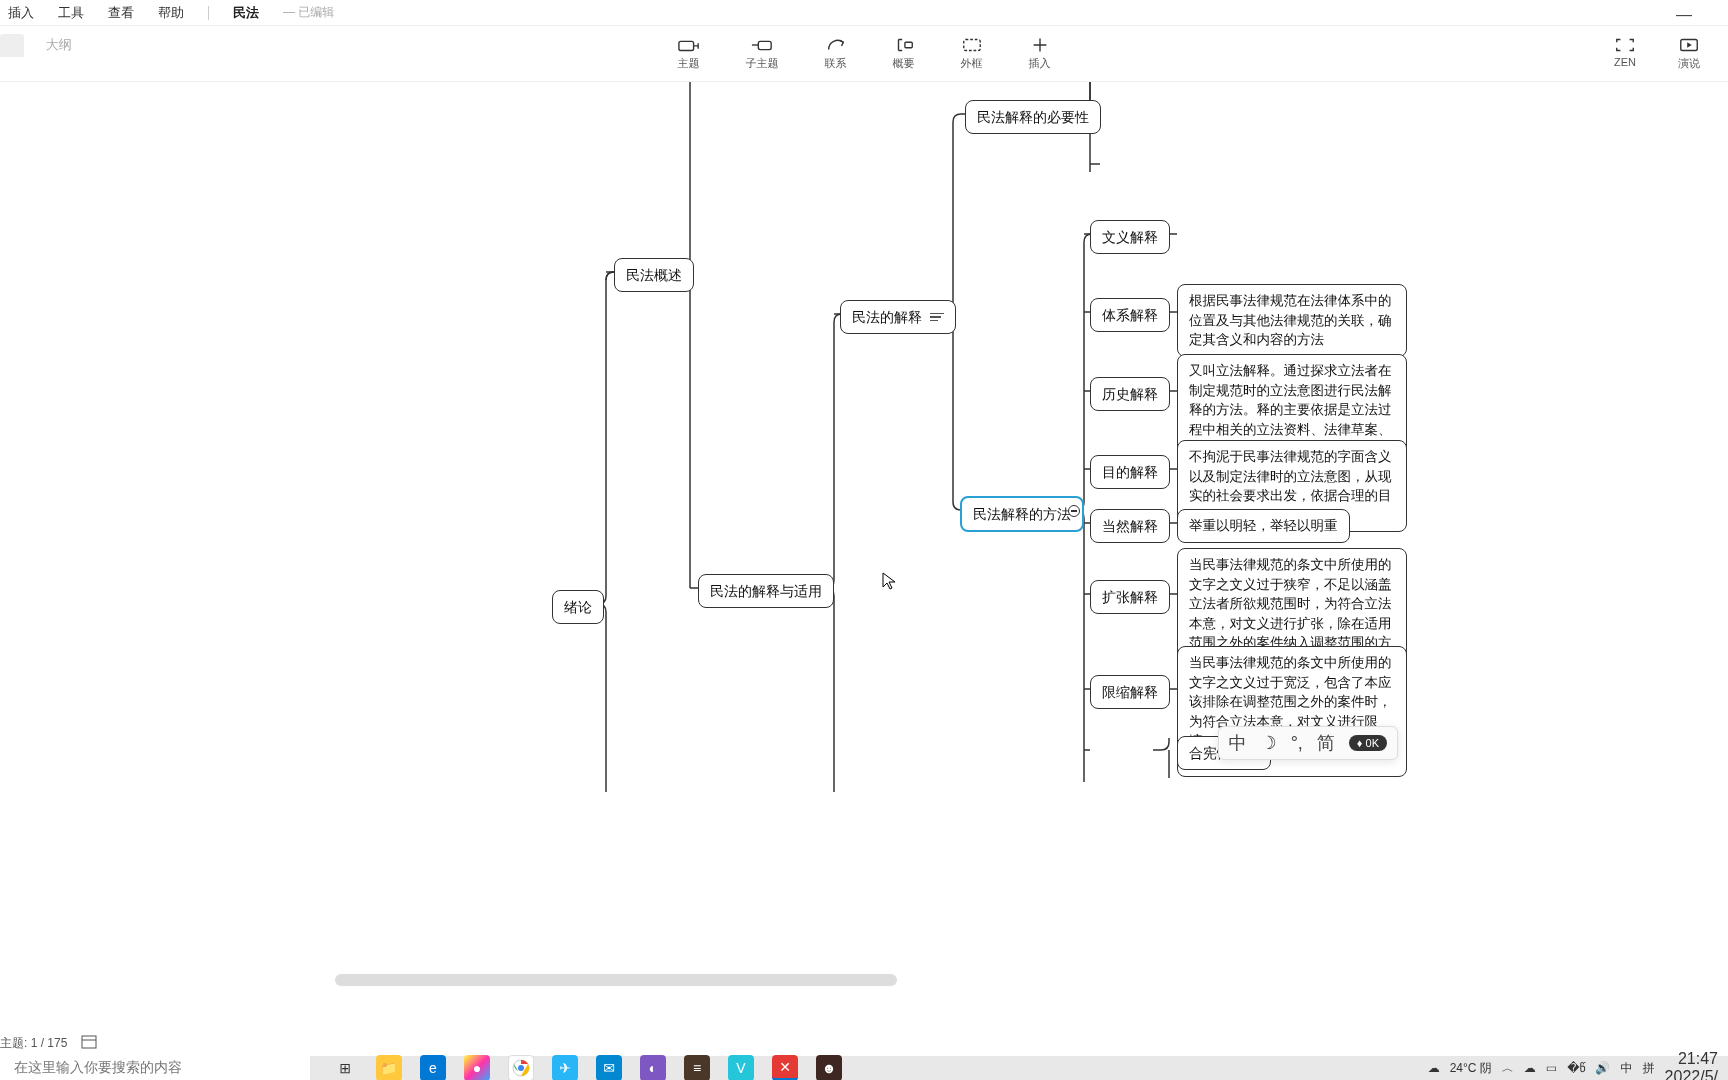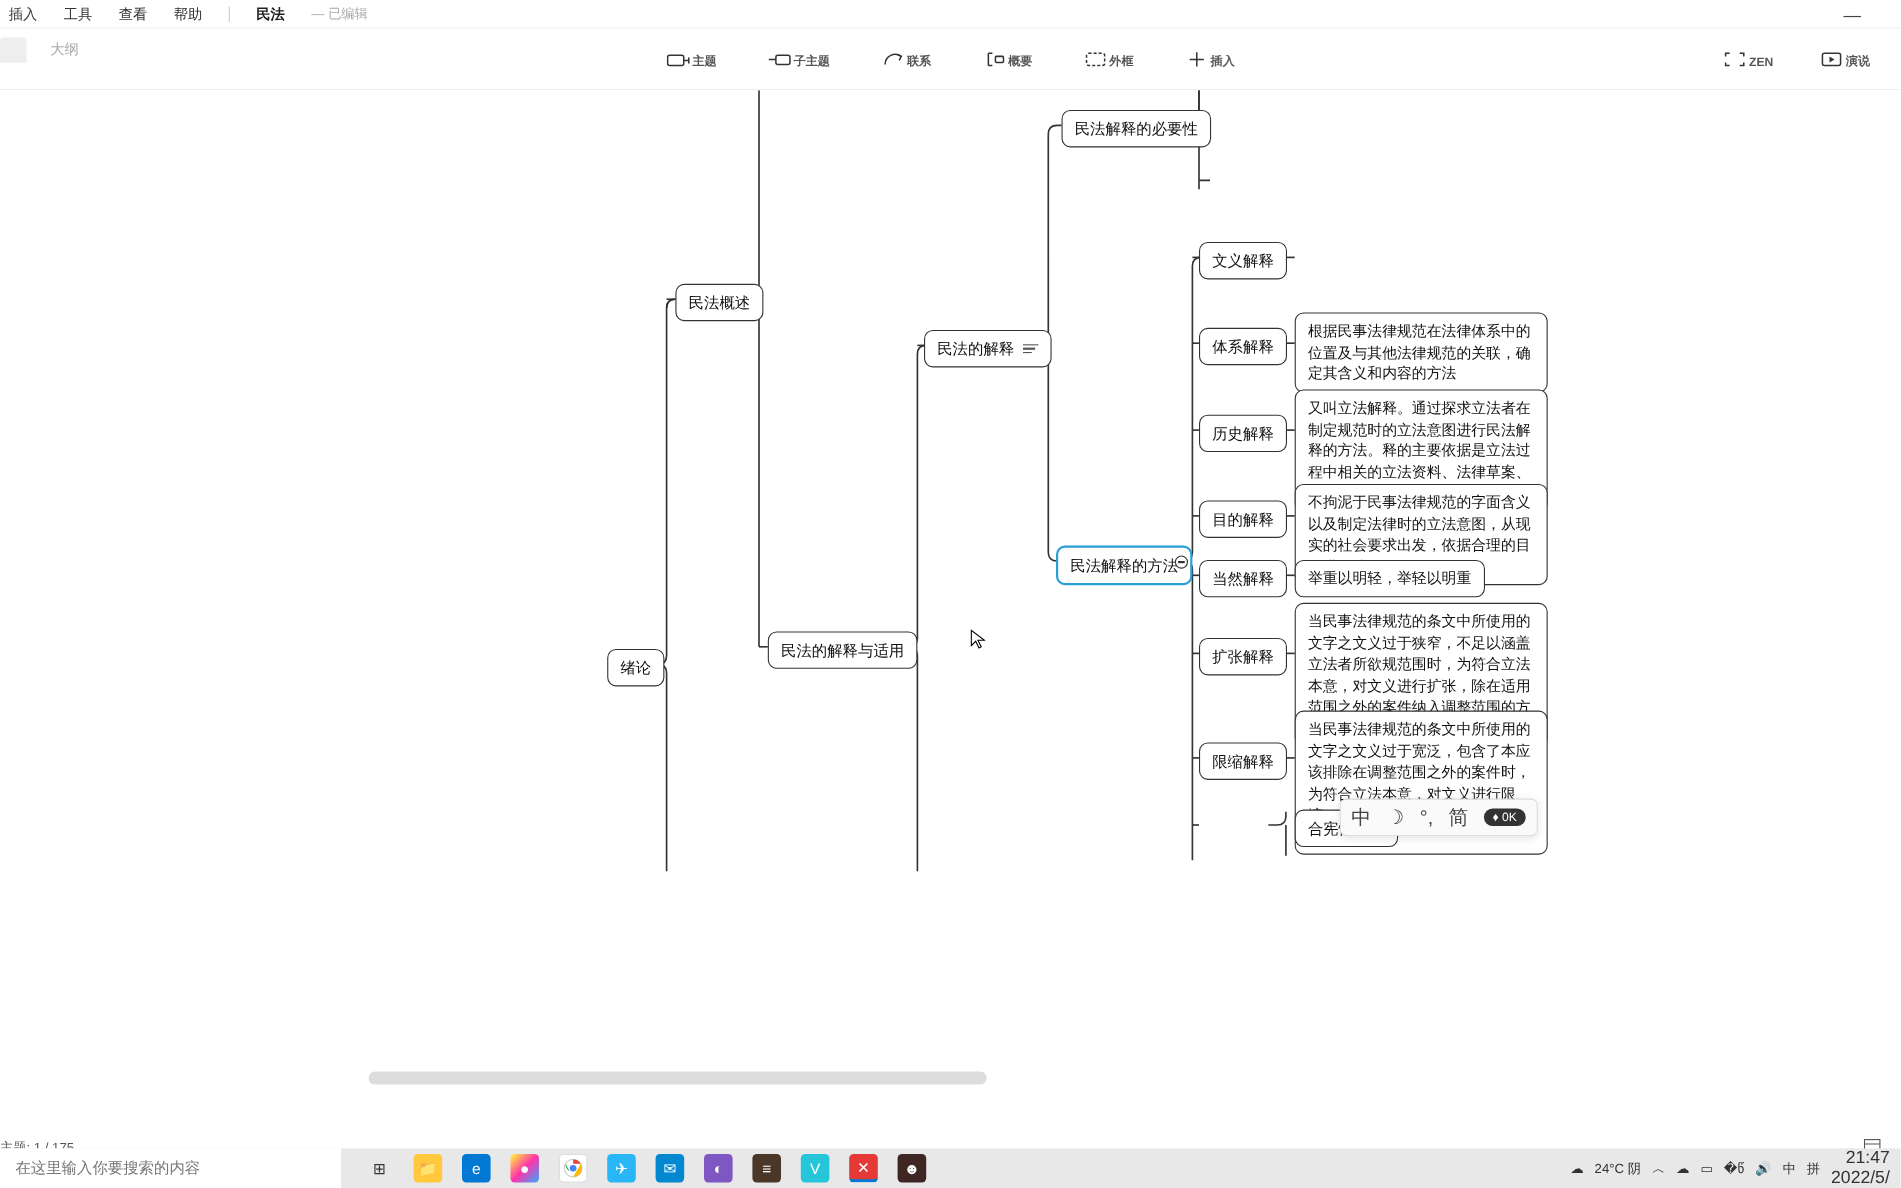--- a/index.html
+++ b/index.html
@@ -7,21 +7,21 @@
 
 
 .menubar { height:26px; display:flex; align-items:center; gap:24px; padding-left:8px; font-size:13px; color:#333; border-bottom:1px solid #eee; position:relative;}
 .menubar .item { cursor:pointer; }
 .doc-title { font-weight:600; color:#222;}
 .doc-status { color:#aaa; font-size:12px;}
 .win-min { position:absolute; right:36px; top:6px; color:#444; font-size:16px; cursor:pointer;}
 
 
 .toolbar { height:56px; display:flex; align-items:center; justify-content:center; gap:46px; position:relative; border-bottom:1px solid #eee;}
-.tool { display:flex; flex-direction:row; align-items:flex-end; gap:2px; font-size:11px; color:#555; cursor:pointer;font-weight:bold;}
+.tool { display:flex; flex-direction:column; align-items:center; gap:2px; font-size:11px; color:#555; cursor:pointer;}
 .tool svg { width:22px; height:18px; }
 .tool-right { position:absolute; right:28px; display:flex; gap:42px;}
 .tab-strip { position:absolute; left:0; top:32px; display:flex; gap:12px; align-items:center; font-size:13px;}
 .tab { padding:4px 10px; }
 .tab.edge { background:#eee; border-radius:3px 3px 0 0;}
 .tab-label-dim { color:#aaa; }
 
 
 .canvas { position:absolute; left:0; top:82px; right:0; bottom:46px; overflow:hidden; background:#fff;}
 .canvas svg.lines { position:absolute; left:0; top:0; width:1728px; height:900px; pointer-events:none;}
@@ -34,25 +34,25 @@
 .note-icon { display:inline-block; width:14px; height:11px; margin-left:8px; vertical-align:middle;}
 .note-icon span{display:block;height:1.5px;background:#555;margin-bottom:2px;}
 .note-icon span:nth-child(2){width:80%;}
 .note-icon span:nth-child(3){width:60%;}
 
 
 .ime { position:absolute; right:330px; bottom:320px; background:#fafafa; border:1px solid #ddd; border-radius:6px; padding:4px 10px; display:flex; align-items:center; gap:14px; font-size:18px; color:#444; box-shadow:0 2px 8px rgba(0,0,0,.1);}
 .ime .badge { background:#333; color:#fff; border-radius:10px; padding:2px 8px; font-size:11px;}
 
 
-.statusbar { position:absolute; bottom:24px; left:0; right:0; height:26px; display:flex; align-items:center; justify-content:space-between; padding-right:18px; gap:14px; font-size:12px; color:#555;}
+.statusbar { position:absolute; bottom:24px; left:0; right:0; height:26px; display:flex; align-items:center; justify-content:flex-start; padding-right:18px; gap:14px; font-size:12px; color:#555;}
 .scrollbar-h { position:absolute; bottom:48px; left:335px; width:562px; height:12px; background:#ddd; border-radius:6px;}
 
 
-.taskbar { position:absolute; bottom:0; left:0; right:0; height:36px; background:#e8e8e8; display:flex; align-items:center;}
+.taskbar { position:absolute; bottom:0; left:0; right:0; height:24px; background:#e8e8e8; display:flex; align-items:center;}
 .search { width:310px; height:36px; background:#fff; display:flex; align-items:center; padding:0 14px; font-size:14px; color:#777;}
 .tb-icons { display:flex; gap:18px; padding-left:22px;}
 .tb-ico { width:26px; height:26px; border-radius:4px; display:flex; align-items:center; justify-content:center; font-size:14px; color:#fff;}
 .tray { position:absolute; right:10px; display:flex; align-items:center; gap:10px; font-size:12px; color:#333;}
 .clock { text-align:right; line-height:1.15; font-size:16px;}
 
 
 .cursor { position:absolute; width:14px; height:18px; }
 </style>
 </head>

